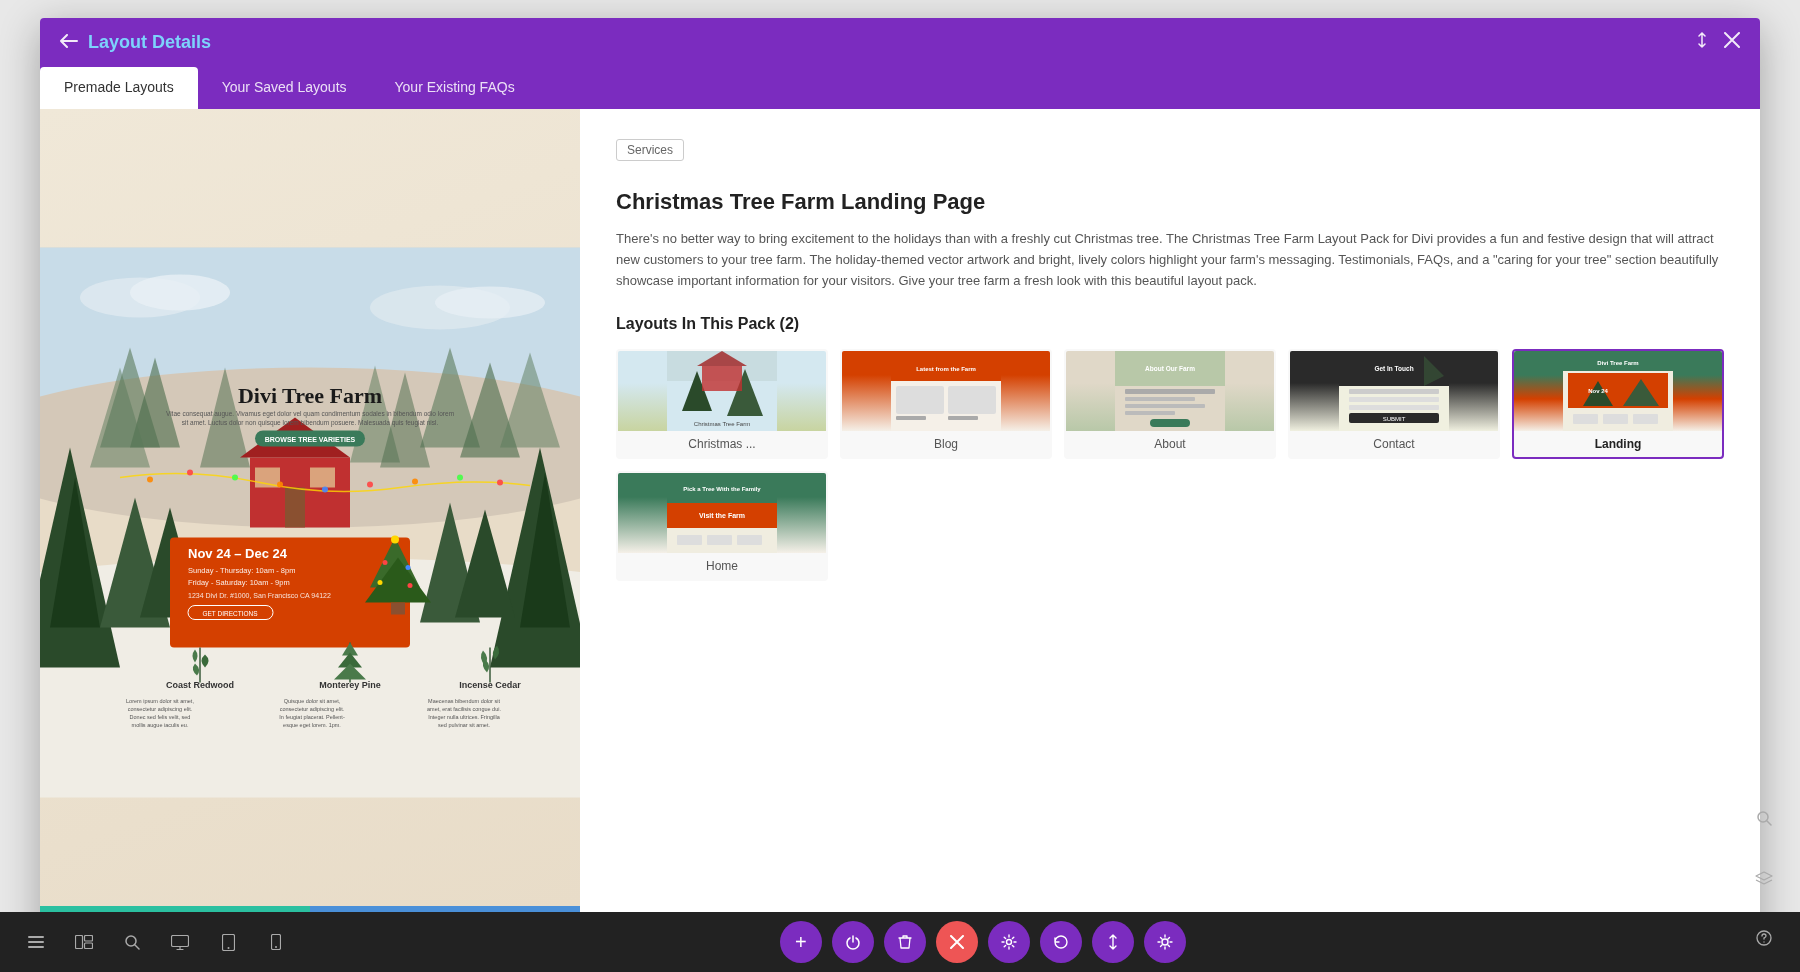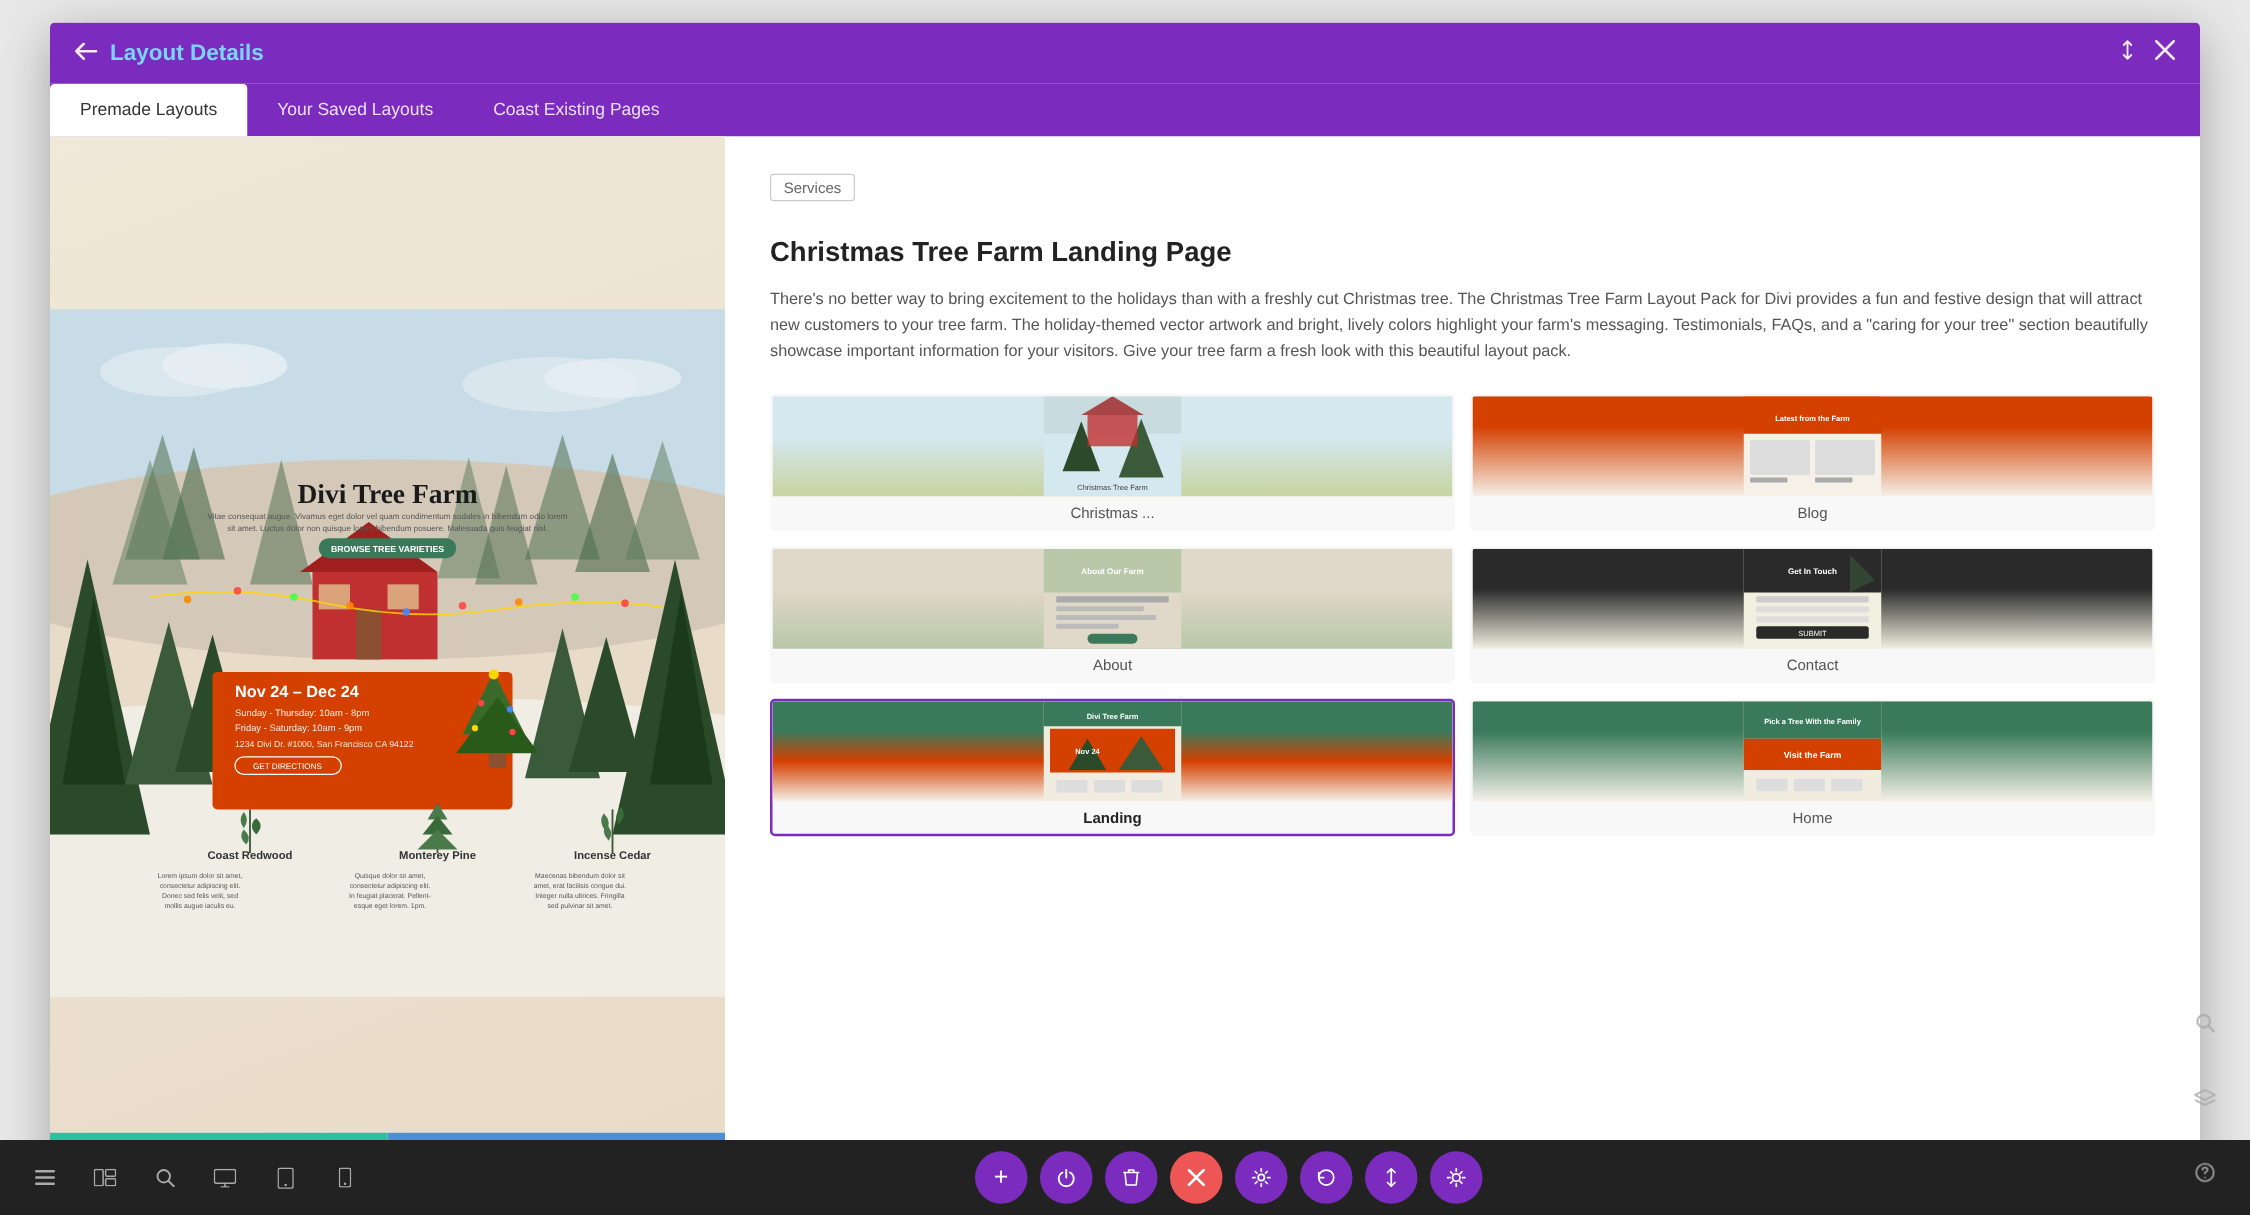--- a/index.html
+++ b/index.html
@@ -147,21 +147,21 @@
     .layouts-heading {
       font-size: 16px;
       font-weight: 700;
       color: #222;
       margin-bottom: 16px;
     }
 
     
     .thumbnails-grid {
       display: grid;
-      grid-template-columns: repeat(2, 1fr);
+      grid-template-columns: repeat(5, 1fr);
       gap: 12px;
     }
 
     .thumbnail-item {
       background: #f8f8f8;
       border-radius: 4px;
       overflow: hidden;
       cursor: pointer;
       border: 2px solid transparent;
     }
@@ -314,21 +314,21 @@
         <svg width="16" height="16" viewBox="0 0 16 16" fill="none">
           <path d="M1 1L15 15M15 1L1 15" stroke="white" stroke-width="2" stroke-linecap="round"></path>
         </svg>
       </span>
     </div>
   </div>
 
   <div class="modal-tabs">
     <div class="modal-tab active">Premade Layouts</div>
     <div class="modal-tab">Your Saved Layouts</div>
-    <div class="modal-tab">Coast Existing Pages</div>
+    <div class="modal-tab">Your Existing FAQs</div>
   </div>
 
   <div class="modal-body">
 
     <div class="preview-panel">
       <div class="preview-image">
         <svg class="svg-preview" viewBox="0 0 540 520" xmlns="http://www.w3.org/2000/svg">
 
           <rect width="540" height="520" fill="#e8dcc8"></rect>
 
@@ -451,20 +451,21 @@
       <div class="preview-buttons">
         <button class="preview-btn demo">View Live Demo</button>
         <button class="preview-btn use">Use This Layout</button>
       </div>
     </div>
 
     <div class="details-panel">
       <div class="category-badge">Services</div>
       <h1 class="layout-title">Christmas Tree Farm Landing Page</h1>
       <p class="layout-description">There's no better way to bring excitement to the holidays than with a freshly cut Christmas tree. The Christmas Tree Farm Layout Pack for Divi provides a fun and festive design that will attract new customers to your tree farm. The holiday-themed vector artwork and bright, lively colors highlight your farm's messaging. Testimonials, FAQs, and a "caring for your tree" section beautifully showcase important information for your visitors. Give your tree farm a fresh look with this beautiful layout pack.</p>
+      <h3 class="layouts-heading">Layouts In This Pack (2)</h3>
 
       
       <div class="thumbnails-grid">
 
         <div class="thumbnail-item">
           <div class="thumbnail-img thumb-christmas">
             <svg width="100%" height="100%" viewBox="0 0 110 80">
               <rect width="110" height="80" fill="#d4e8f0"></rect>
               <rect width="110" height="30" fill="#c8dce0"></rect>
               <polygon points="15,60 30,20 45,60" fill="#2a4a2a"></polygon>

